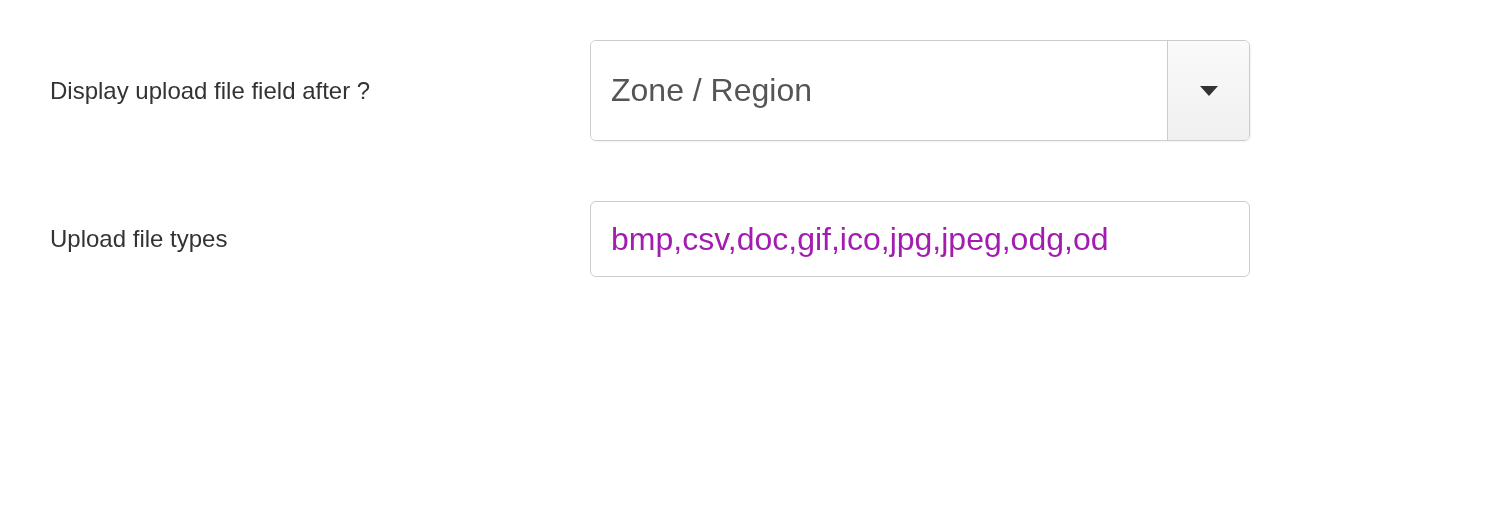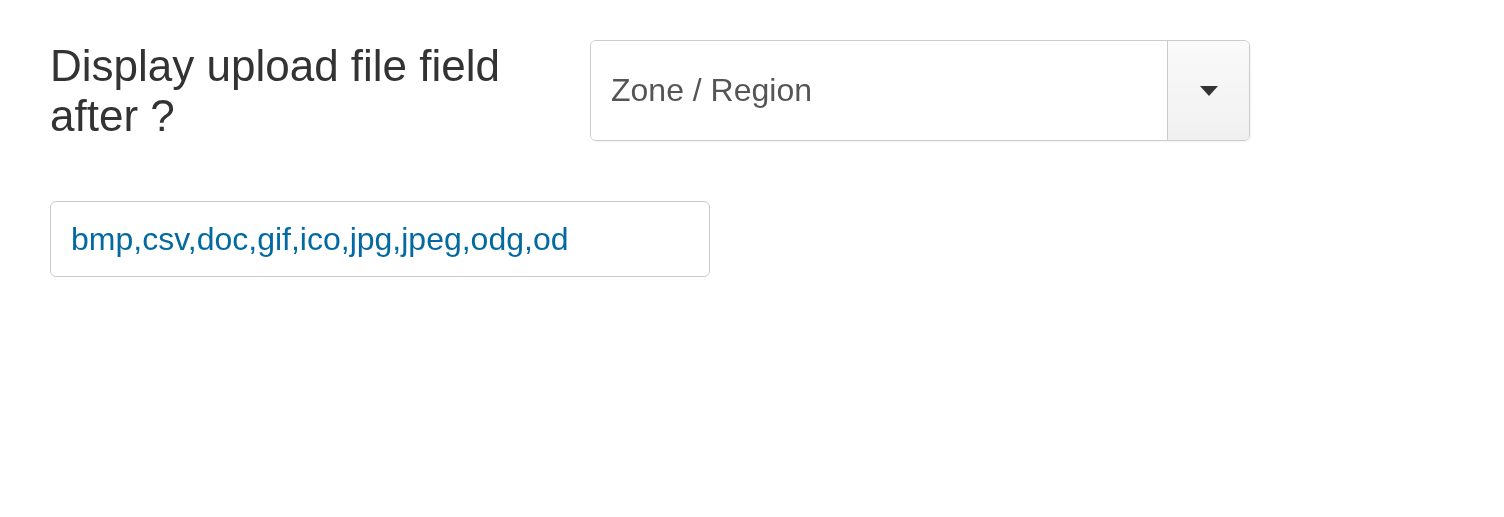--- a/index.html
+++ b/index.html
@@ -13,21 +13,21 @@
       padding: 40px 50px;
       width: 1504px;
       height: 517px;
     }
     .form-row {
       display: flex;
       align-items: center;
       margin-bottom: 60px;
     }
     .form-label {
-      font-size: 44px;
+      font-size: 24px;
       color: #333;
       width: 540px;
       flex-shrink: 0;
     }
     .select-wrapper {
       display: flex;
       align-items: stretch;
       border: 1px solid #ccc;
       border-radius: 6px;
       width: 660px;
@@ -56,35 +56,36 @@
       justify-content: center;
       cursor: pointer;
     }
     .text-input {
       width: 660px;
       height: 76px;
       border: 1px solid #ccc;
       border-radius: 6px;
       padding: 12px 20px;
       font-size: 32px;
-      color: #0369a1;
+      color: #a21caf;
       font-family: inherit;
       background: #fff;
     }
   </style>
 </head>
 <body>
 
 <div class="form-row">
   <label class="form-label">Display upload file field after ?</label>
   <div class="select-wrapper">
     <button class="select-value">Zone / Region</button>
     <div class="select-arrow">
       <svg width="18" height="10" viewBox="0 0 18 10">
         <polygon points="0,0 18,0 9,10" fill="#333"></polygon>
       </svg>
     </div>
   </div>
 </div>
 
 <div class="form-row">
+  <label class="form-label">Upload file types</label>
   <input type="text" class="text-input" value="bmp,csv,doc,gif,ico,jpg,jpeg,odg,od" style="">
 </div>
 
 </body></html>

